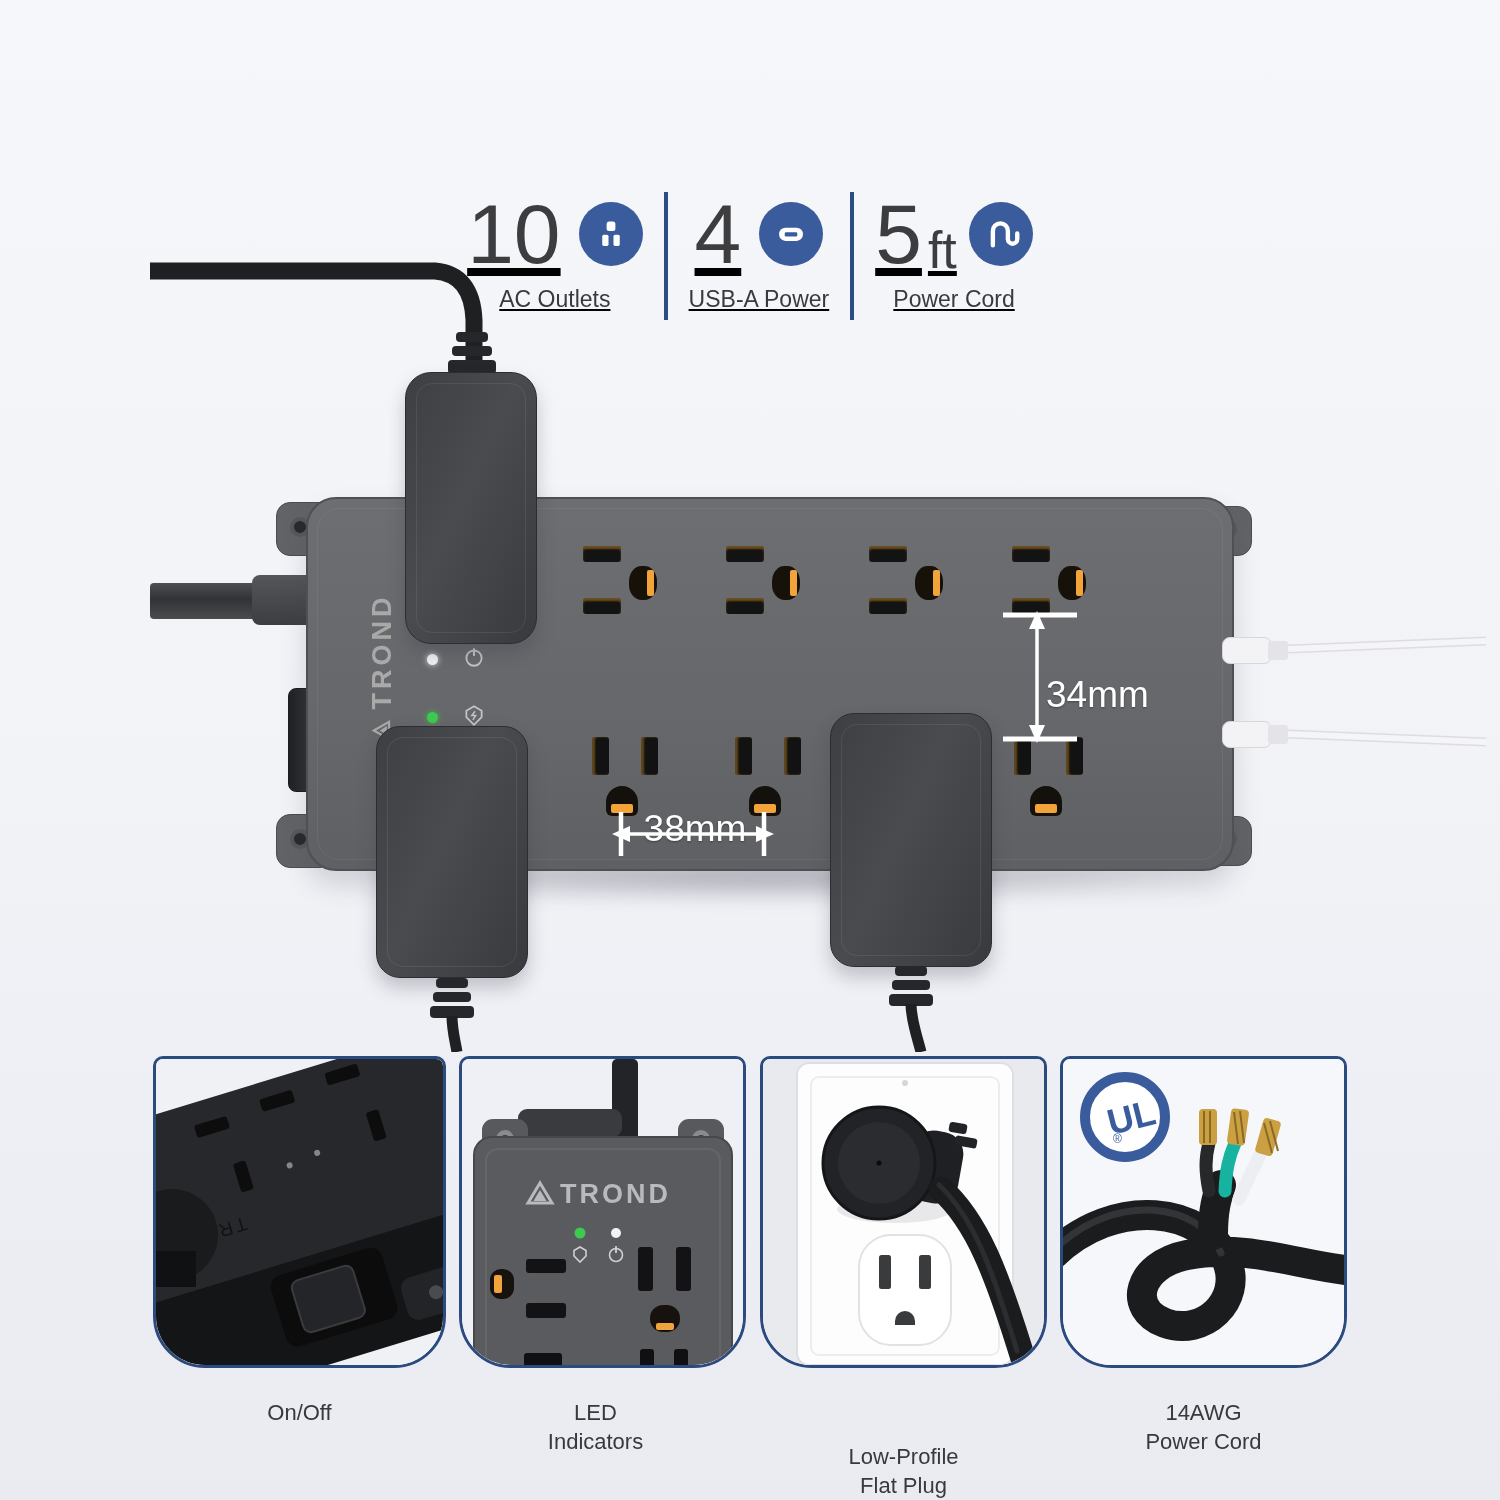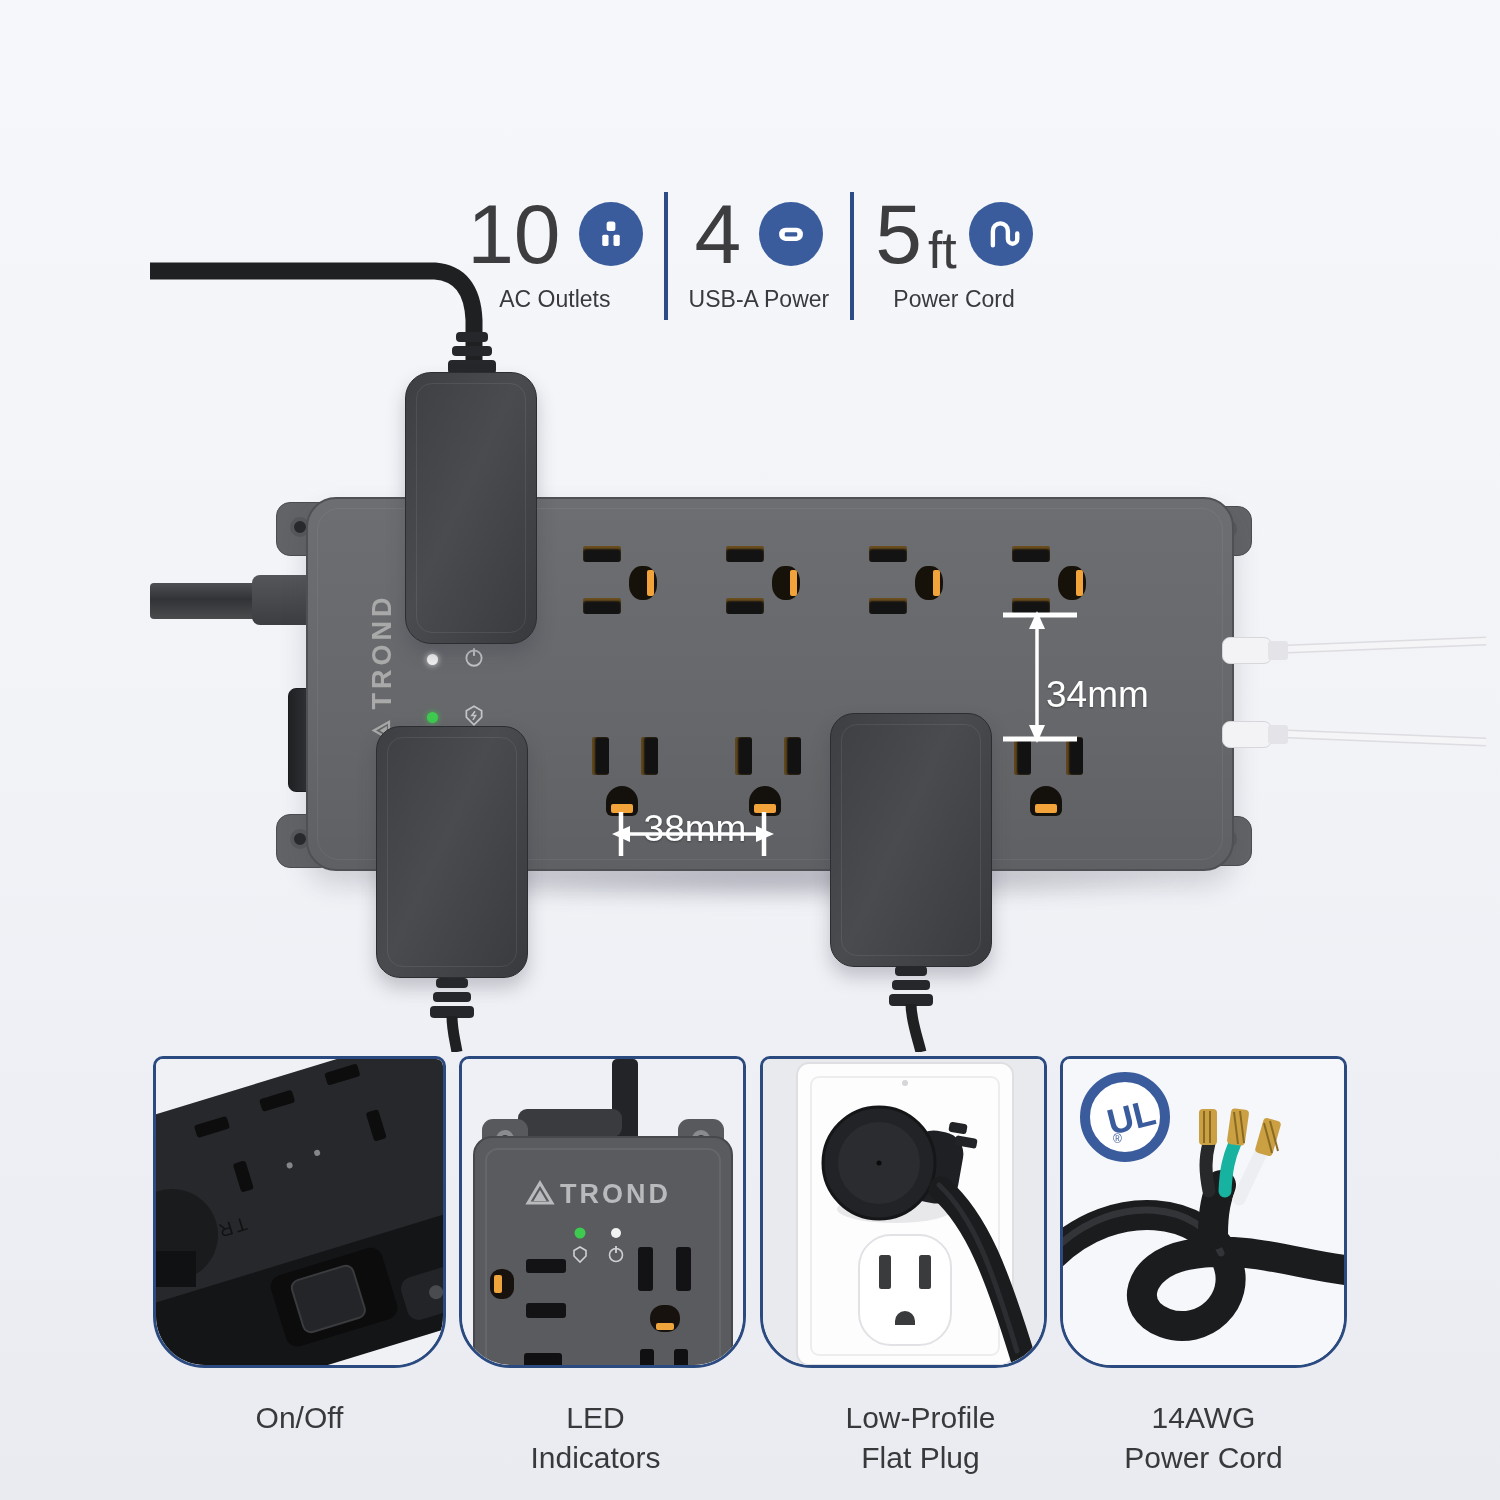--- a/index.html
+++ b/index.html
@@ -6,21 +6,21 @@
   html,body { background:#dfe1e8; }
   .canvas {
     position:relative; width:1500px; height:1500px; margin:0 auto; overflow:hidden;
     background:linear-gradient(180deg,#f6f7fa 0%,#f2f3f7 50%,#e9ebf1 100%);
     font-family:"Liberation Sans", sans-serif;
   }
   
   .title { position:absolute; top:84px; left:0; width:1500px; text-align:center;
            font-size:60px; font-weight:bold; color:#3a5b9c; letter-spacing:.5px; }
   .stats { position:absolute; top:192px; left:0; width:1500px;
-           display:flex; justify-content:center; align-items:stretch; gap:21px; }
+           display:flex; justify-content:center; align-items:stretch; gap:21px;text-decoration:underline; }
   .stat  { display:flex; flex-direction:column; align-items:center; }
   .stat-top { display:flex; align-items:center; gap:12px; }
   .stat-value { font-size:84px; color:#3d3d3f; line-height:1; }
   .stat-unit  { font-size:52px; color:#3d3d3f; line-height:1; align-self:flex-end; margin-left:-6px; }
   .stat-badge { width:64px; height:64px; border-radius:50%; background:#3a5c9d;
                 display:flex; align-items:center; justify-content:center; }
   .stat-label { margin-top:10px; font-size:23px; color:#3a3a3c; }
   .stat-divider { width:4px; background:#2c4c86; height:128px; align-self:center; }
   
   .scene { position:absolute; left:0; top:0; width:1500px; height:1500px; }
@@ -63,21 +63,21 @@
   .adapter-inner { position:absolute; left:10px; top:10px; right:10px; bottom:10px;
     border-radius:16px; border:1px solid rgba(255,255,255,.08); }
   .rib { background:#26272a; border-radius:4px; }
   .dim-text { color:#ffffff; font-size:37px; text-align:center; text-shadow:0 1px 2px rgba(0,0,0,.35);margin-top:24px; }
   
   .usb-conn { width:50px; height:27px; background:#f3f3f5; border:1px solid #d7d7db; border-radius:8px; }
   .usb-tip  { width:20px; height:19px; background:#e4e4e8; border-radius:3px; }
   
   .panel { position:absolute; top:1056px; height:312px; border:3px solid #2a4a80;
            border-radius:10px 10px 52px 52px; overflow:hidden; background:#fafbfd; }
-  .caption { position:absolute; top:1398px; text-align:center; font-size:30px;
+  .caption { position:absolute; top:1398px; text-align:center; font-size:22px;
              color:#39393b; line-height:1.34; }
   .caption span { display:block; }
 </style>
 </head>
 <body>
 
 <div class="canvas">
 
 
   <div class="stats">
@@ -384,21 +384,21 @@
     </svg>
   </div>
 
   <div class="caption" style="left:153px;width:293px;">
     <span>On/Off</span>
   </div>
   <div class="caption" style="left:452px;width:287px;">
     <span>LED</span>
     <span>Indicators</span>
   </div>
-  <div class="caption" style="left:777px;width:287px;">
+  <div class="caption" style="left:760px;width:287px;margin-top:44px;">
     <span>Low-Profile</span>
     <span>Flat Plug</span>
   </div>
   <div class="caption" style="left:1060px;width:287px;">
     <span>14AWG</span>
     <span>Power Cord</span>
   </div>
 
 </div>
 

